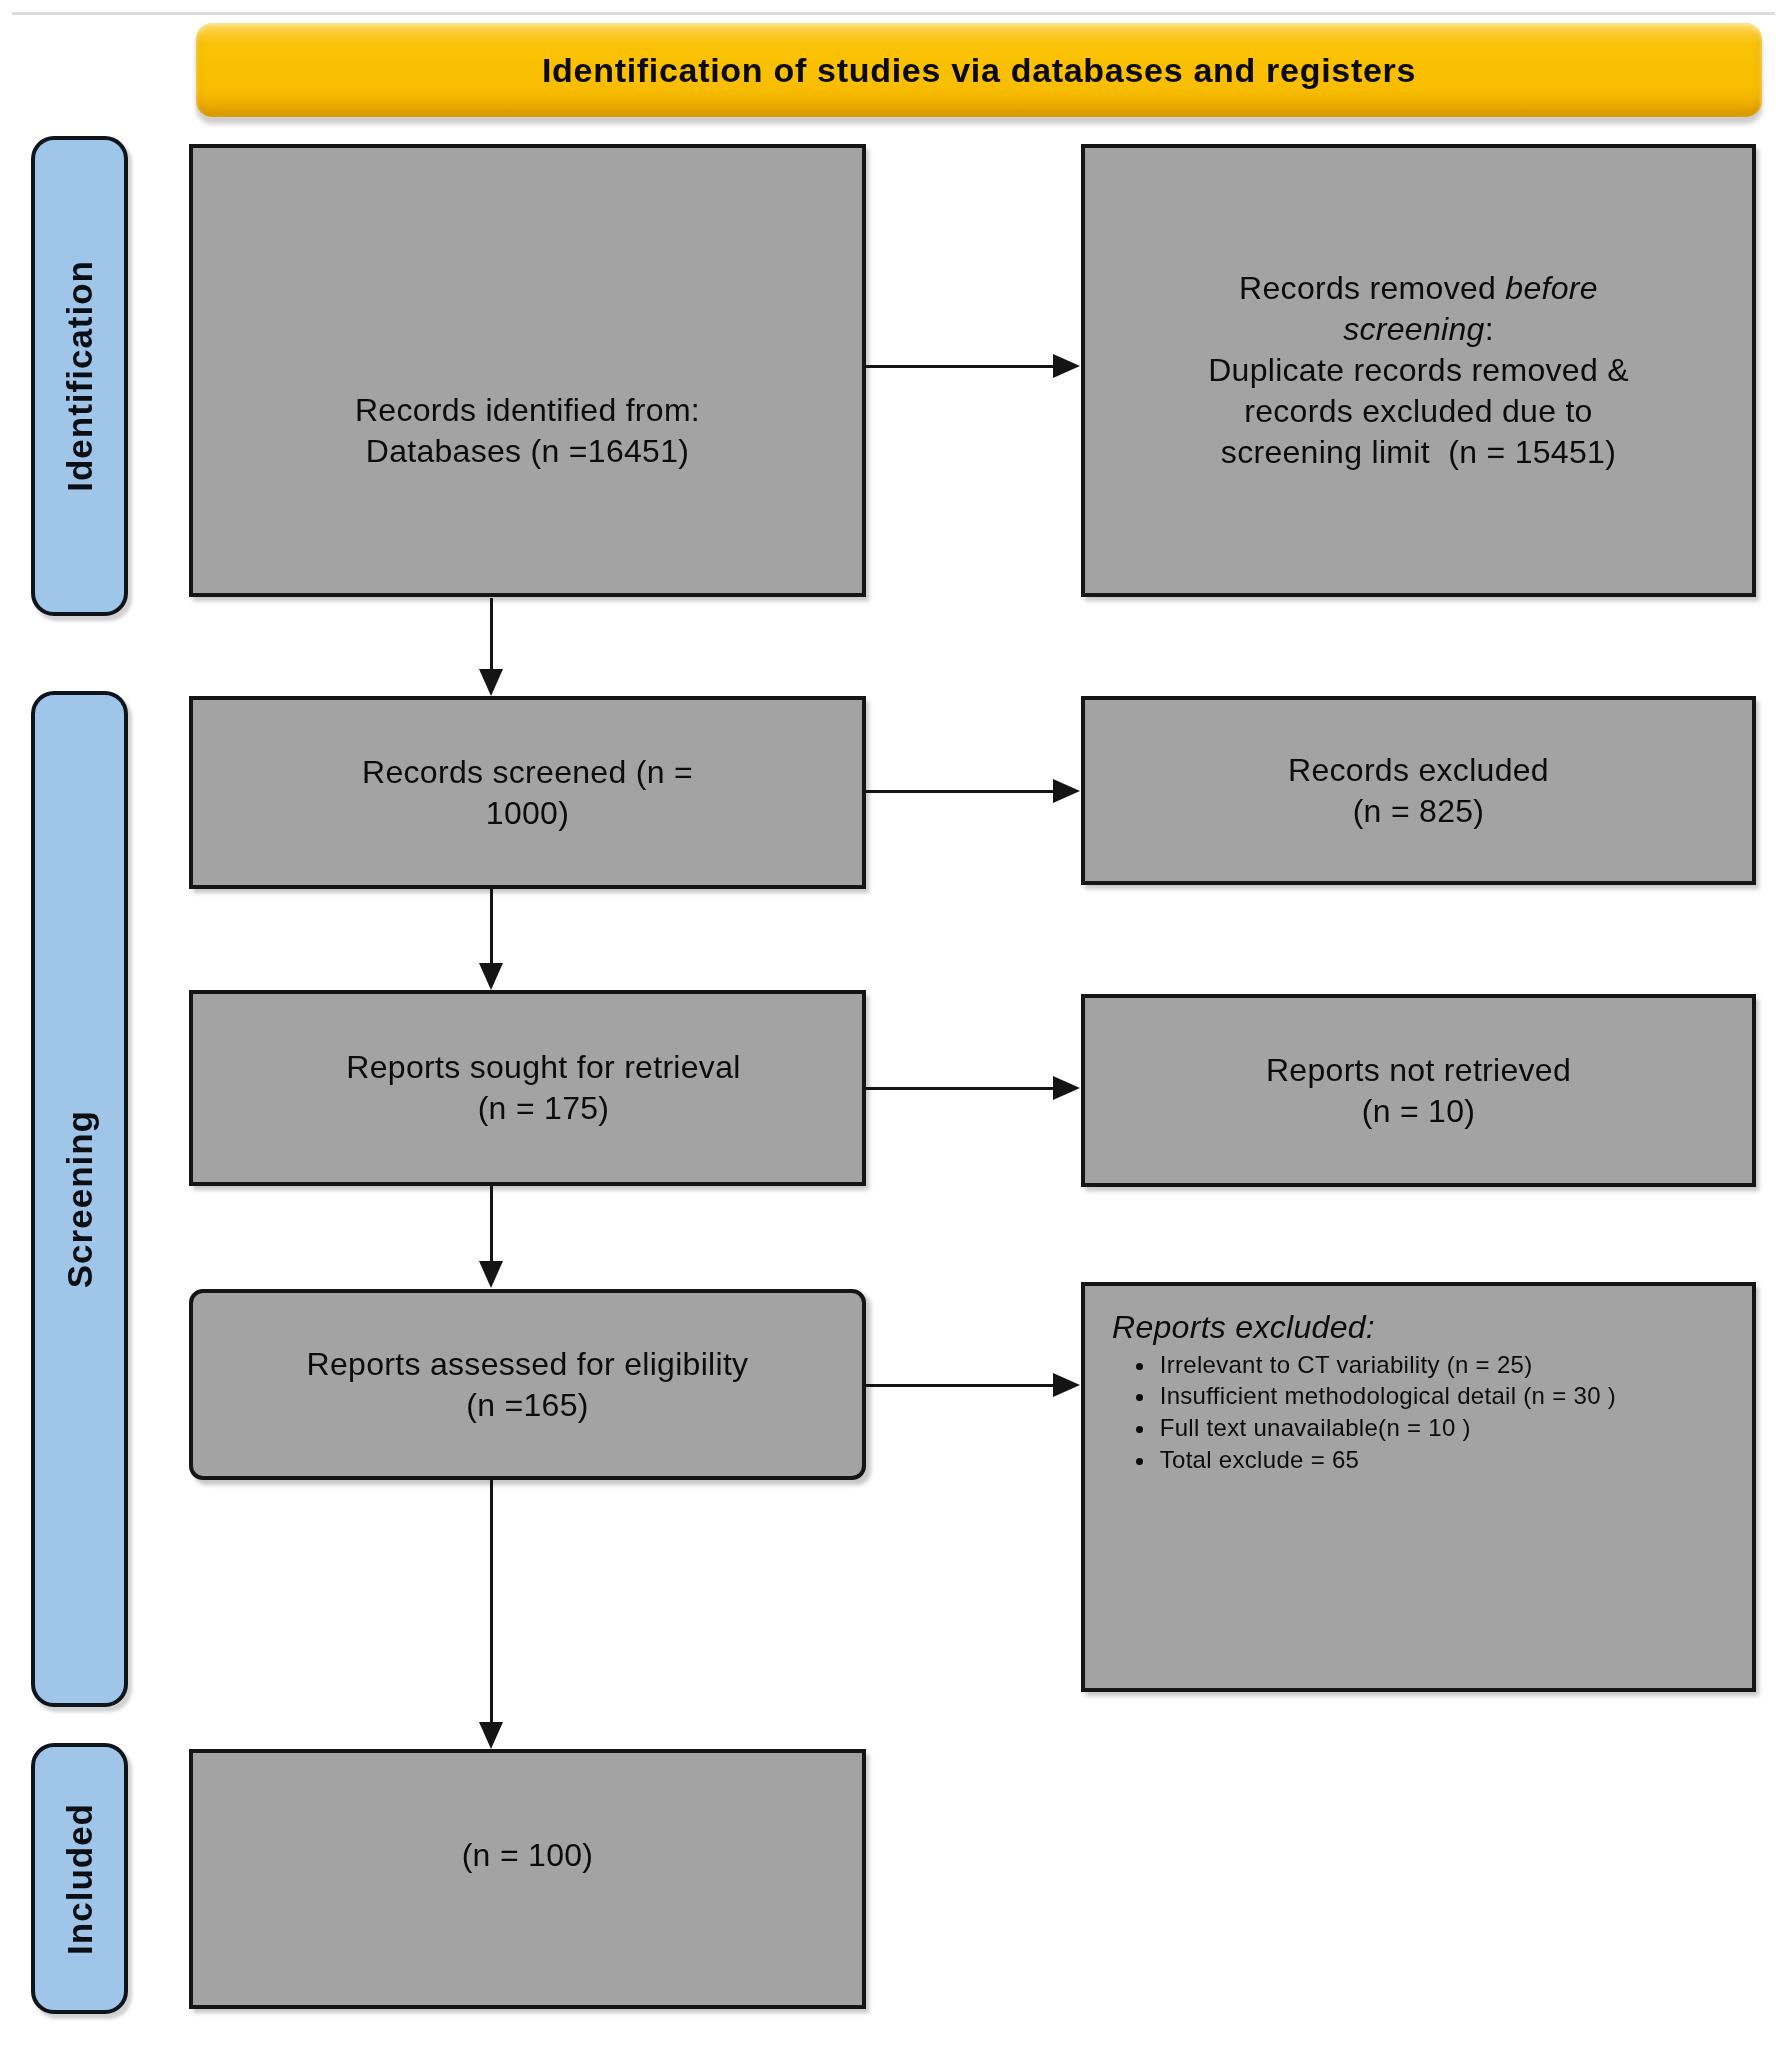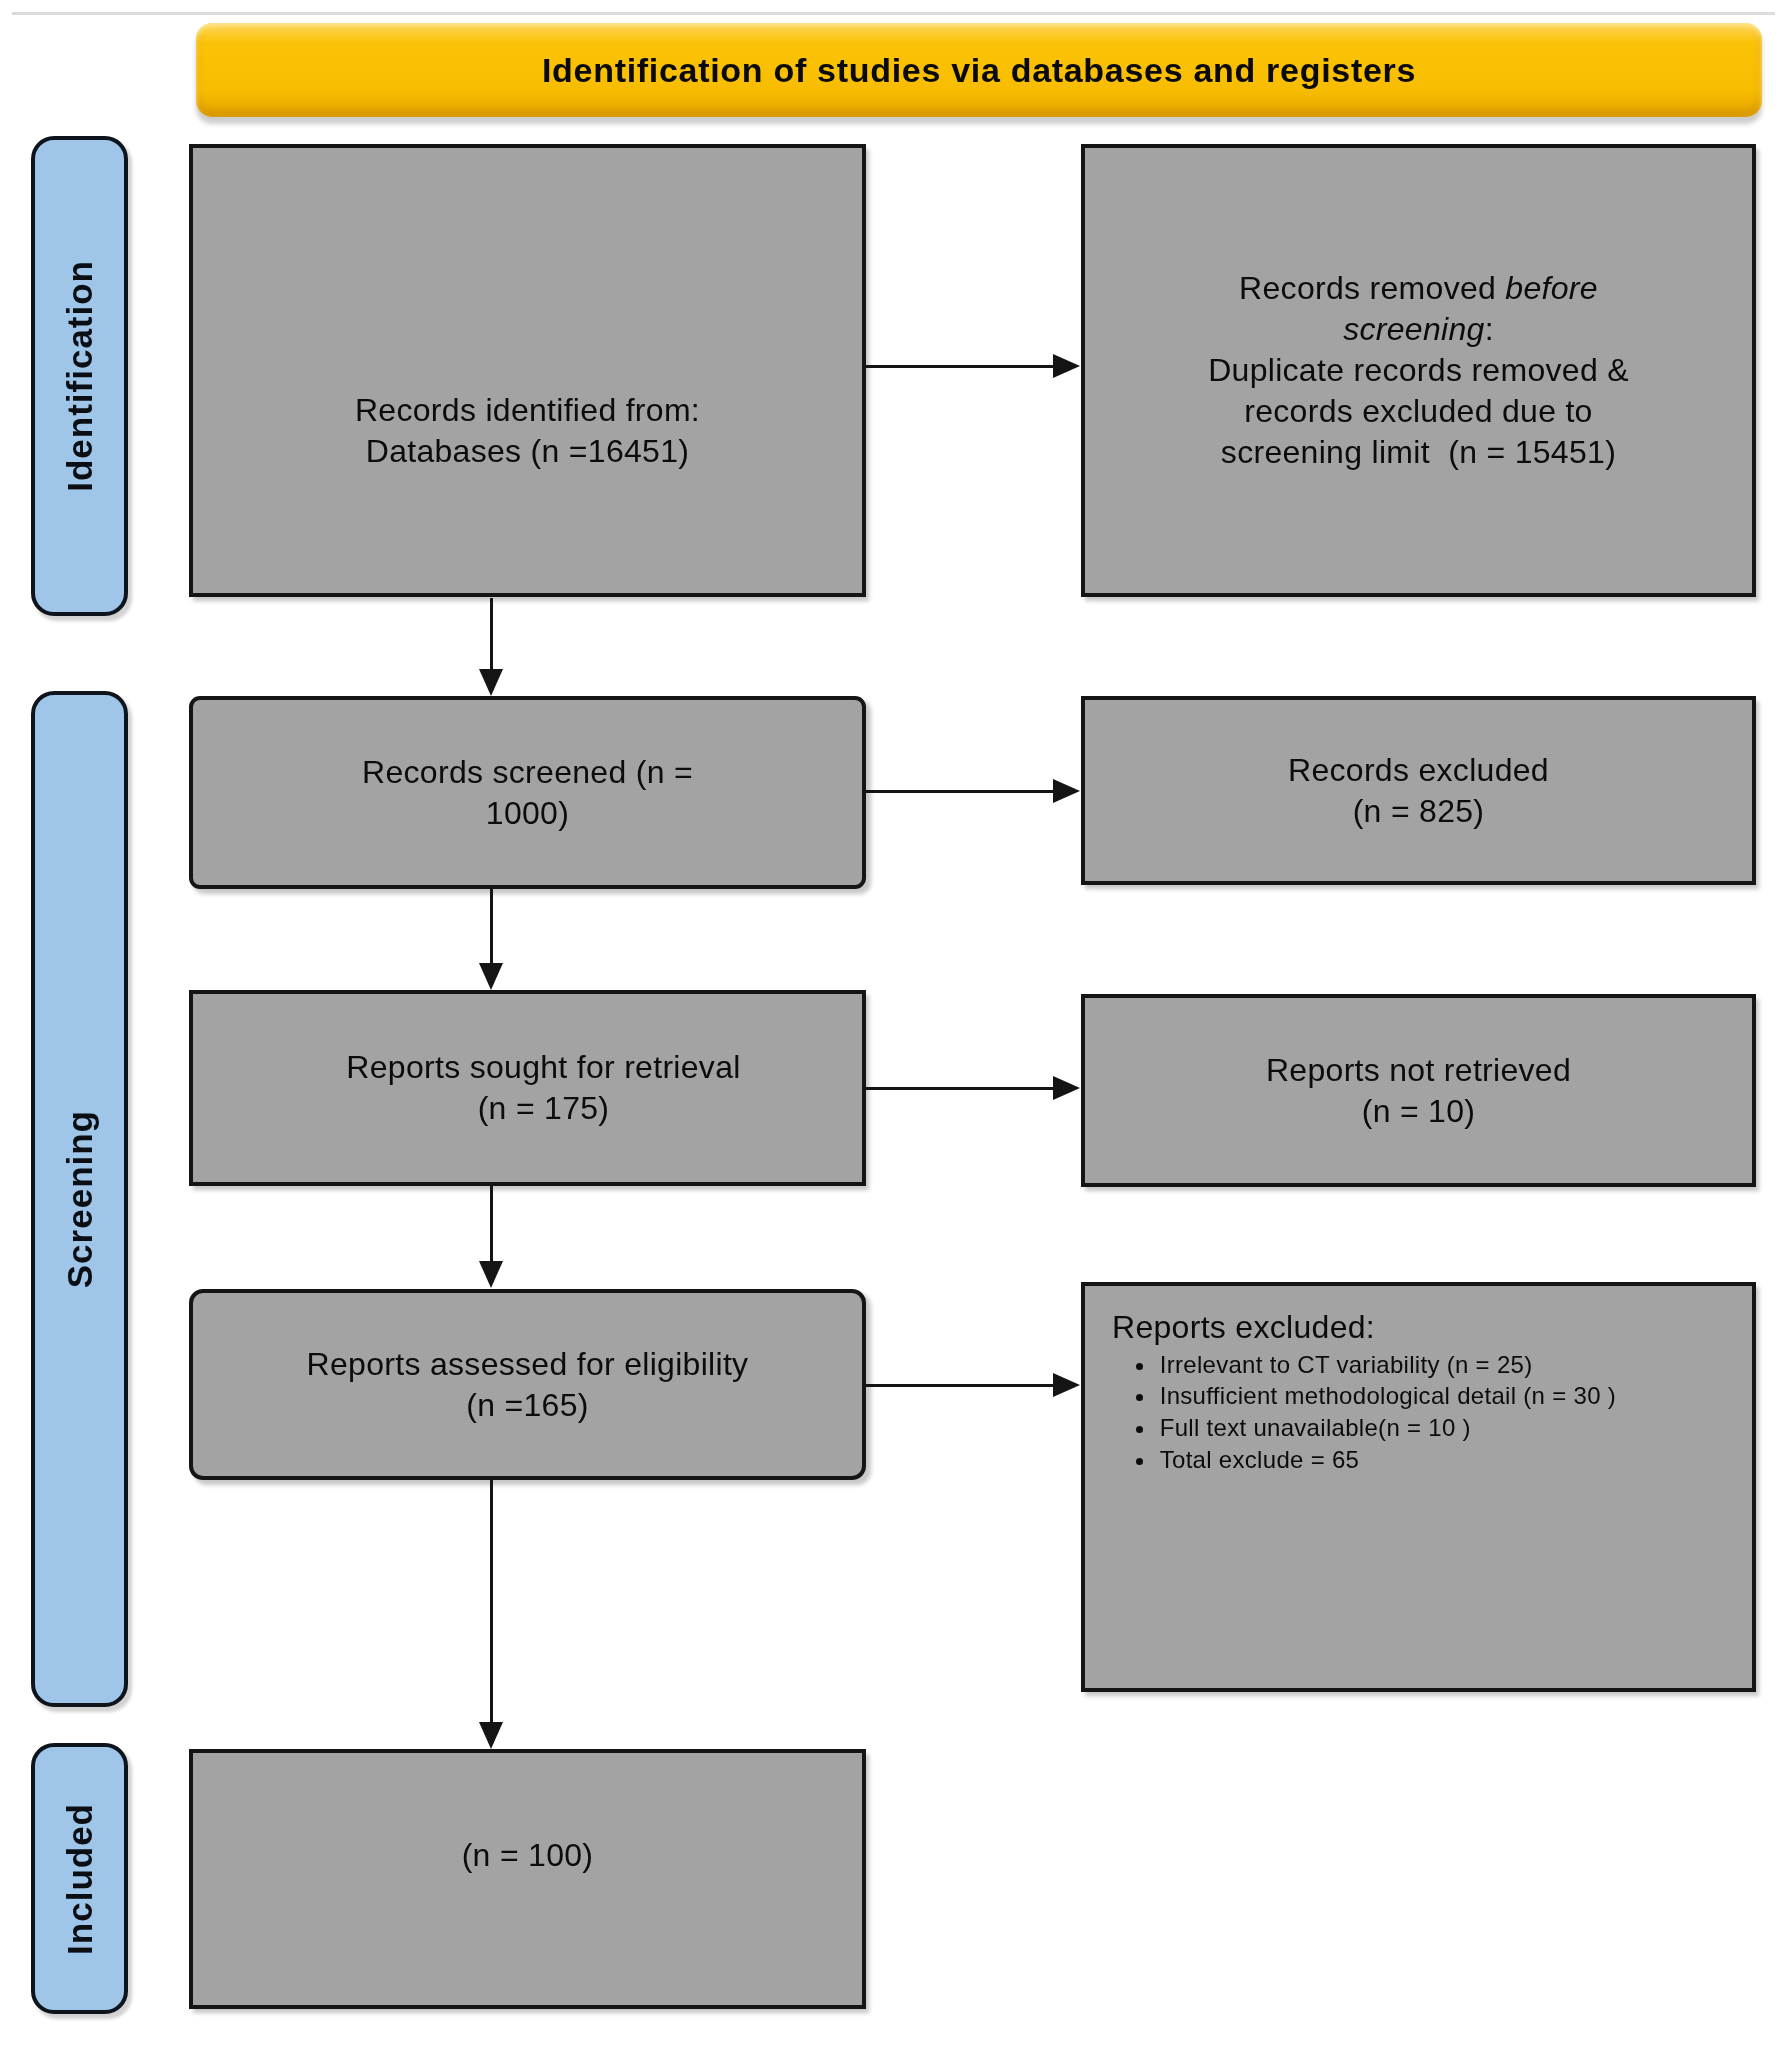--- a/index.html
+++ b/index.html
@@ -31,31 +31,31 @@
   
   .box{position:absolute;background:#a3a3a3;border:4.1px solid #151515;box-sizing:border-box;
     box-shadow:4.1px 4.8px 4.1px rgba(0,0,0,0.22);
     display:flex;flex-direction:column;align-items:center;justify-content:center;
     text-align:center;}
   .box .line{font-size:32px;line-height:1.28;letter-spacing:0.3px;white-space:pre-wrap;}
   .it{font-style:italic;}
 
   .box-records-identified{left:189px;top:144px;width:677px;height:453px;padding-top:120px;}
   .box-records-removed{left:1081px;top:144px;width:675px;height:453px;}
-  .box-records-screened{left:189px;top:696px;width:677px;height:193px;border-radius:11px;}
+  .box-records-screened{left:189px;top:696px;width:677px;height:193px;}
   .box-records-excluded{left:1081px;top:696px;width:675px;height:189px;}
   .box-reports-sought{left:189px;top:990px;width:677px;height:196px;padding-left:32px;}
   .box-reports-not-retrieved{left:1081px;top:994px;width:675px;height:193px;}
   .box-reports-assessed{left:189px;top:1289px;width:677px;height:191px;border-radius:14px;}
   .box-studies-included{left:189px;top:1749px;width:677px;height:260px;padding-bottom:48px;}
 
   .box-reports-excluded{left:1081px;top:1282px;width:675px;height:410px;
     align-items:flex-start;justify-content:flex-start;text-align:left;
     padding:20.4px 16.3px 13.6px 27px;}
-  .box-reports-excluded .excl-title{font-size:32px;line-height:1.32;letter-spacing:0.3px;}
+  .box-reports-excluded .excl-title{font-size:32px;line-height:1.32;letter-spacing:0.3px;font-style:italic;}
   .box-reports-excluded ul{margin:0;padding:0 0 0 45px;list-style:disc outside;}
   .box-reports-excluded li{font-size:24px;line-height:1.32;letter-spacing:0.3px;
     max-width:558px;padding-left:2.7px;white-space:pre-wrap;}
 
   
   .varrow{position:absolute;left:490px;width:3.4px;background:#141414;}
   .varrow::after{content:"";position:absolute;left:-11px;bottom:-26.5px;width:0;height:0;
     border-left:12.3px solid transparent;border-right:12.3px solid transparent;
     border-top:27px solid #141414;}
   .harrow{position:absolute;left:866px;width:187px;height:3.4px;background:#141414;}

